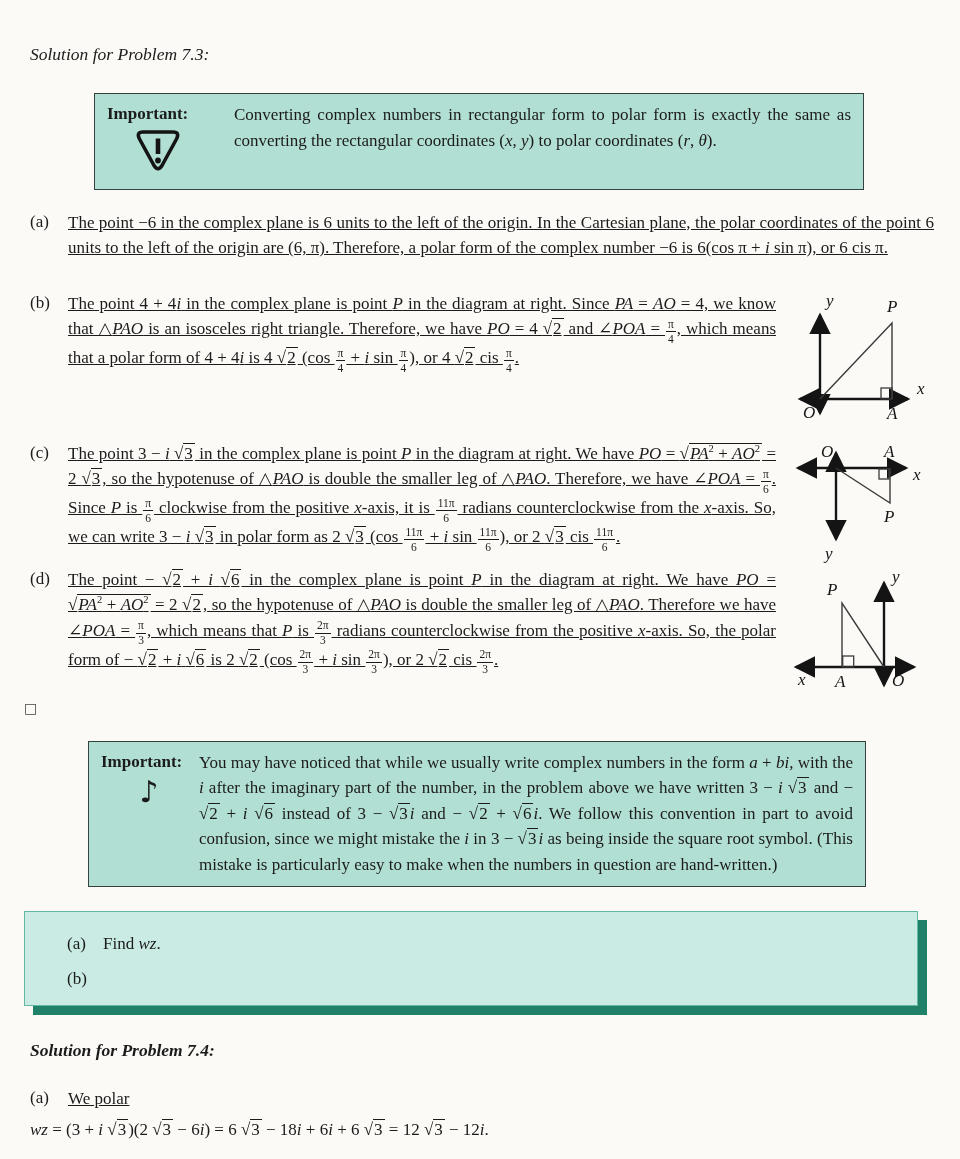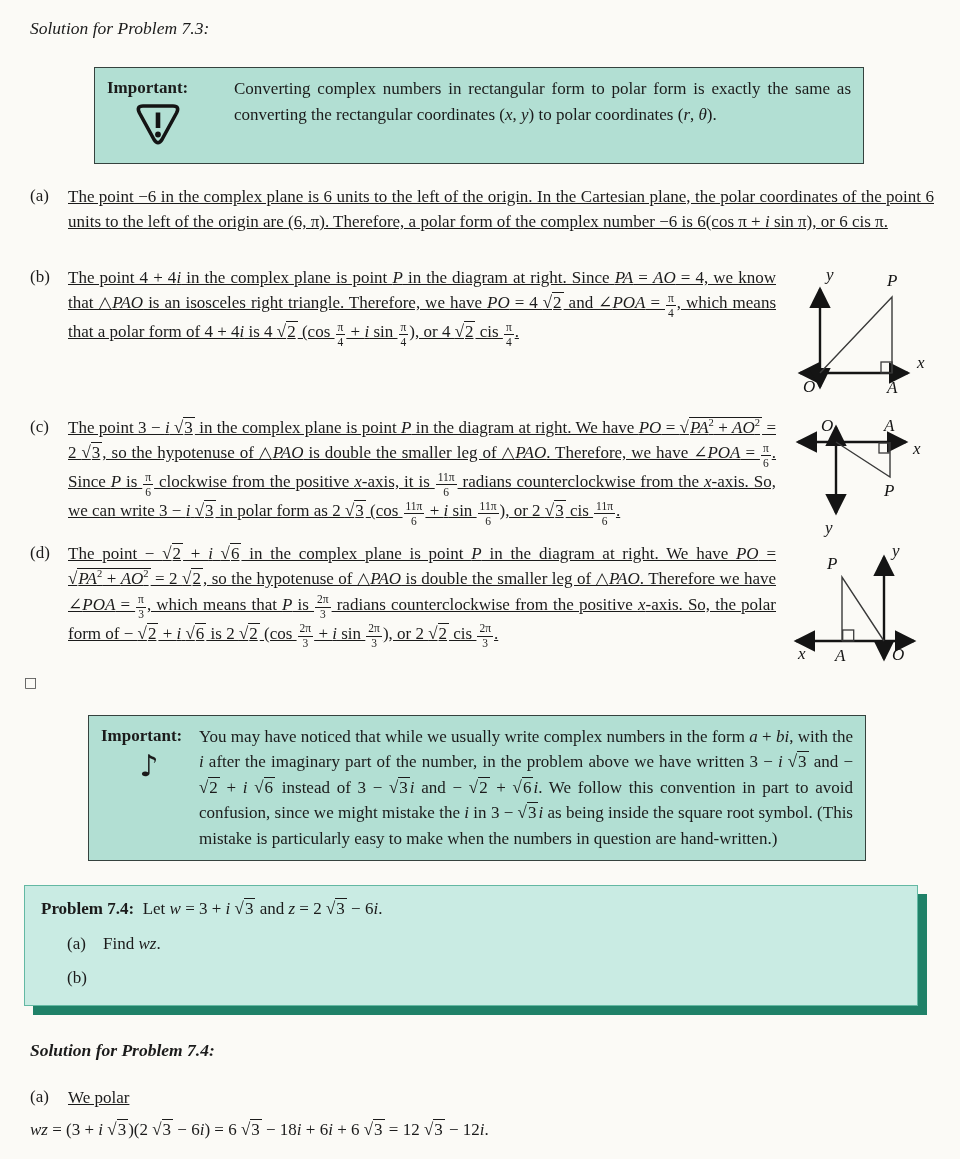--- a/index.html
+++ b/index.html
@@ -3,21 +3,21 @@
 <meta charset="utf-8">
 <style>
   html,body{margin:0;padding:0;background:#efefec;}
   .page{
     position:relative;width:960px;height:1159px;overflow:hidden;box-sizing:border-box;
     background:#fbfaf6;color:#1b1b1b;
     font-family:"Liberation Serif","DejaVu Serif",serif;
     font-size:17px;line-height:1.45;
     padding:16px 26px 0 30px;
   }
-  .h-italic{font-style:italic;font-size:17.5px;margin-bottom:26px;}
+  .h-italic{font-style:italic;font-size:17.5px;margin-bottom:26px;margin-top:26px;}
   .it{font-style:italic;}
   b,.bd{font-weight:bold;}
   sup{font-size:0.62em;line-height:0;}
   
   .sq{white-space:nowrap;}
   .rad{border-top:1.4px solid currentColor;padding:0 2px 0 1px;}
   
   .frac{display:inline-block;vertical-align:-0.5em;text-align:center;line-height:1;margin:0 1px;}
   .fn{display:block;font-size:11.5px;padding:0 2px 1px 2px;border-bottom:1px solid currentColor;}
   .fd{display:block;font-size:11.5px;padding-top:1.5px;}
@@ -158,24 +158,20 @@
     <div class="callout-left" style="width:100px;">
       <div class="callout-label">Important:</div>
       <div class="callout-icon">
         <span class="note-glyph">♪</span>
       </div>
     </div>
     <div class="callout-text">You may have noticed that while we usually write complex numbers in the form <span class="it">a</span> + <span class="it">bi</span>, with the <span class="it">i</span> after the imaginary part of the number, in the problem above we have written 3 − <span class="it">i</span> <span class="sq">√<span class="rad">3</span></span> and − <span class="sq">√<span class="rad">2</span></span> + <span class="it">i</span> <span class="sq">√<span class="rad">6</span></span> instead of 3 − <span class="sq">√<span class="rad">3</span></span><span class="it">i</span> and − <span class="sq">√<span class="rad">2</span></span> + <span class="sq">√<span class="rad">6</span></span><span class="it">i</span>. We follow this convention in part to avoid confusion, since we might mistake the <span class="it">i</span> in 3 − <span class="sq">√<span class="rad">3</span></span><span class="it">i</span> as being inside the square root symbol. (This mistake is particularly easy to make when the numbers in question are hand-written.)</div>
   </div>
 
   <div class="problem-box">
-    <div class="problem-title-line">
-      <b>Problem 7.4:</b>&nbsp;
-      <span>Let <span class="it">w</span> = 3 + <span class="it">i</span> <span class="sq">√<span class="rad">3</span></span> and <span class="it">z</span> = 2 <span class="sq">√<span class="rad">3</span></span> − 6<span class="it">i</span>.</span>
-    </div>
     <div class="problem-item">
       <span class="pi-label">(a)</span>
       <span>Find <span class="it">wz</span>.</span>
     </div>
     <div class="problem-item">
       <span class="pi-label">(b)</span>
     </div>
   </div>
 
   <div class="h-italic sol74-head">Solution for Problem 7.4:</div>

